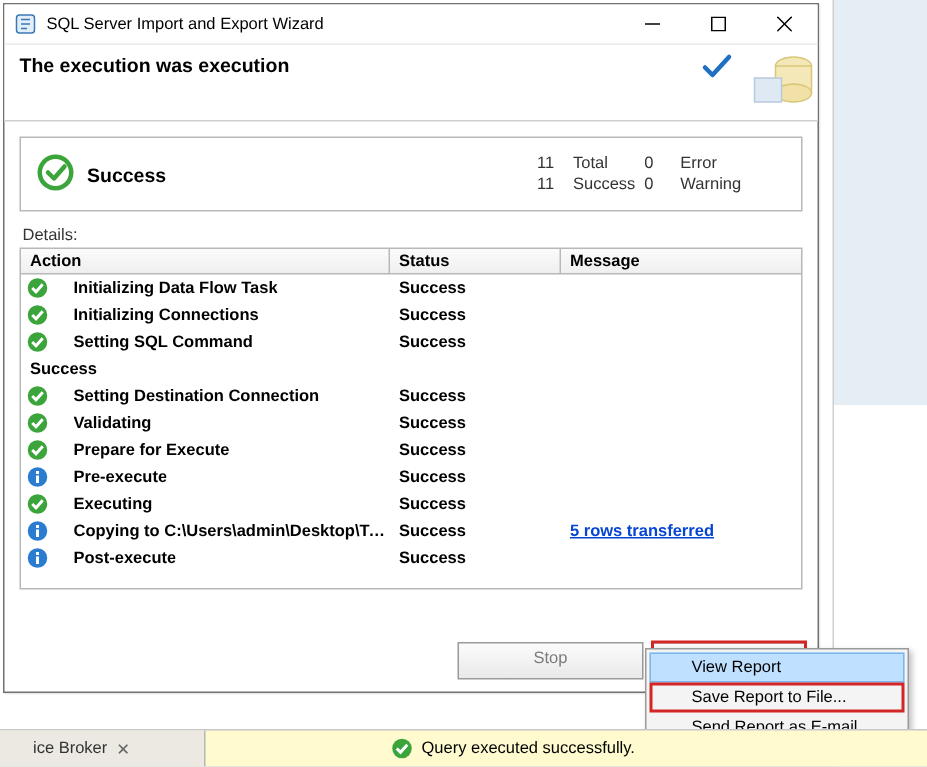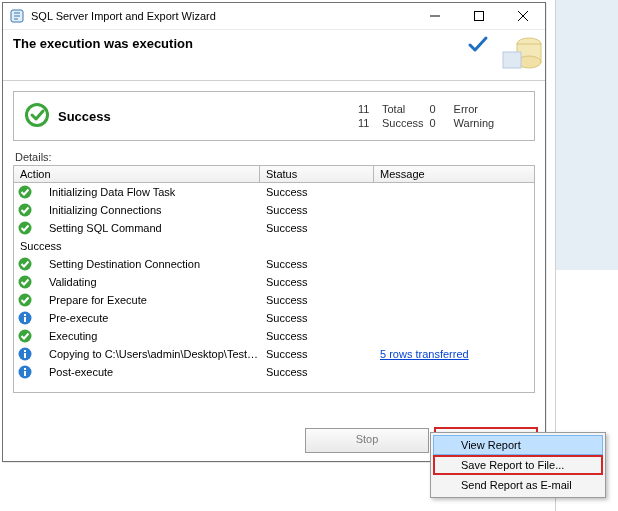--- a/index.html
+++ b/index.html
@@ -19,21 +19,21 @@
   .header-check{position:absolute;top:4px;right:56px;}
   .header-db{position:absolute;top:2px;right:2px;}
   .body{padding:10px 10px 0 10px;}
   .summary{border:1px solid #b8b8b8;display:flex;align-items:center;height:48px;padding:0 10px;}
   .sum-ico{margin-right:8px;}
   .sum-txt{font-weight:bold;font-size:13px;flex:0 0 auto;width:300px;}
   .sum-stats{display:grid;grid-template-columns:auto auto auto auto;column-gap:6px;row-gap:2px;font-size:11px;color:#333;}
   .sum-stats .n{text-align:left;min-width:18px;}
   .details-lbl{margin:10px 0 2px 2px;color:#333;}
   .grid{border:1px solid #b8b8b8;height:226px;overflow:hidden;}
-  .ghead,.row{display:grid;grid-template-columns:246px 114px 1fr;}
+  .ghead,.row{display:grid;grid-template-columns:246px 114px 1fr;font-weight:bold;}
   .ghead{background:#fff;border-bottom:1px solid #b8b8b8;}
   .ghead .cell{border-right:1px solid #b8b8b8;padding:2px 6px;font-size:11px;color:#000;background:linear-gradient(#fbfbfb,#efefef);}
   .ghead .cell:last-child{border-right:none;}
   .row{height:18px;align-items:center;}
   .row .c1{display:flex;align-items:center;padding-left:4px;overflow:hidden;white-space:nowrap;text-overflow:ellipsis;gap:11px;}
   .row .c2{padding-left:6px;}
   .row .c3{padding-left:6px;}
   .ico{width:14px;height:14px;margin-right:6px;flex:0 0 14px;}
   .lnk{color:#0645d4;text-decoration:underline;cursor:pointer;}
   .btnbar{position:absolute;bottom:8px;right:8px;display:flex;gap:6px;}
@@ -264,13 +264,27 @@
       </div>
     </div>
   </div>
 
   <div class="context" id="ctx">
       <div class="citem sel">View Report</div>
       <div class="citem hl">Save Report to File...</div>
       <div class="citem">Send Report as E-mail</div>
     </div>
 
+  <div class="statusbar">
+    <div class="handle">
+      <span>ice Broker</span>
+      <span class="tabx">✕</span>
+    </div>
+    <div class="sep"></div>
+    <div class="ok">
+      <svg width="14" height="14">
+          <circle cx="7" cy="7" r="6.5" fill="#3ba53b"></circle>
+          <polyline points="3.5,7 6,9.5 10.5,4.5" fill="none" stroke="#fff" stroke-width="2"></polyline>
+        </svg>
+      <span>Query executed successfully.</span>
+    </div>
+  </div>
 </div>
 
 </body></html>

